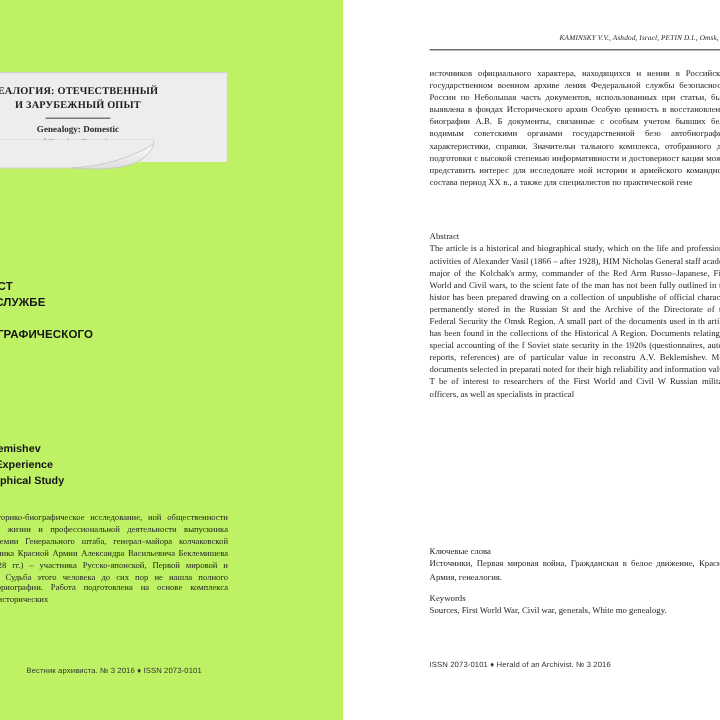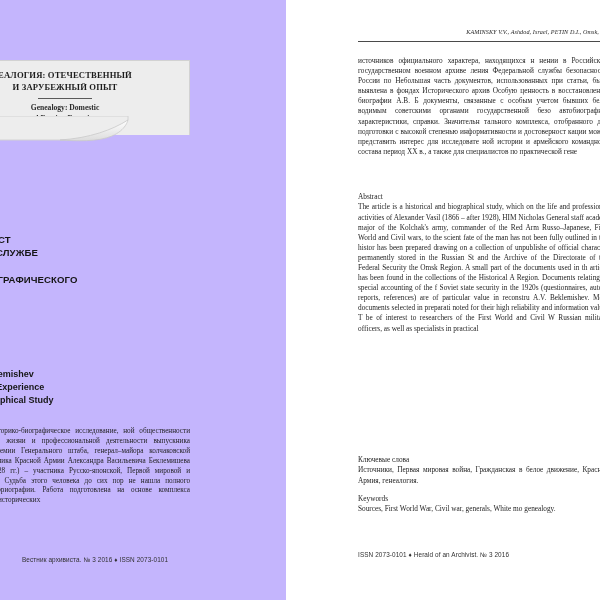--- a/index.html
+++ b/index.html
@@ -19,21 +19,21 @@
     background: #ffffff;
   }
 
   
   #left-page {
     position: absolute;
     left: 0;
     top: 0;
     width: 286px;
     height: 600px;
-    background: #c4b5fd;
+    background: #bef264;
     overflow: hidden;
   }
 
   
   .section-card {
     position: absolute;
     left: -60px;
     top: 60px;
     width: 248px;
     height: 74px;

